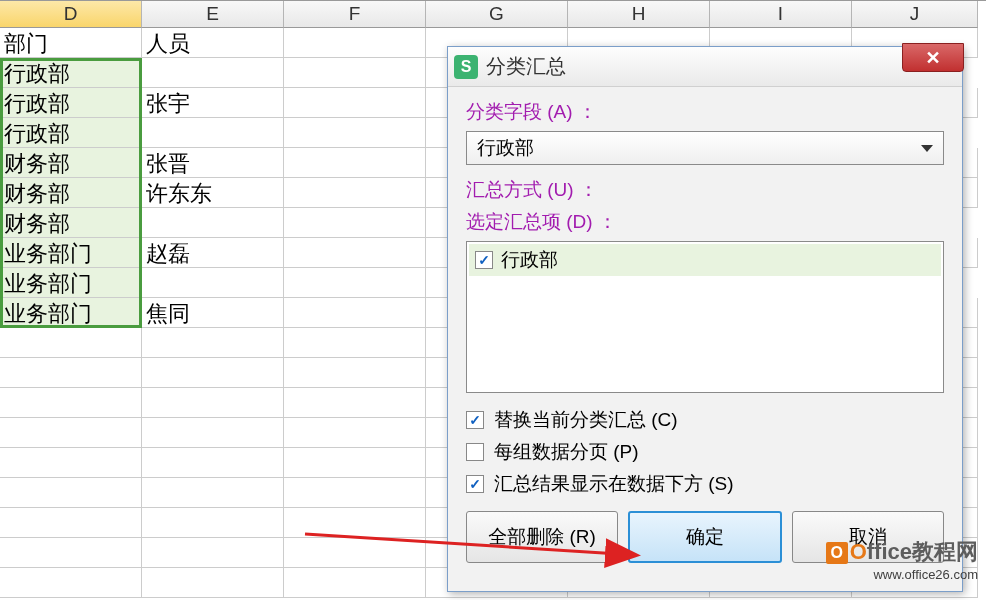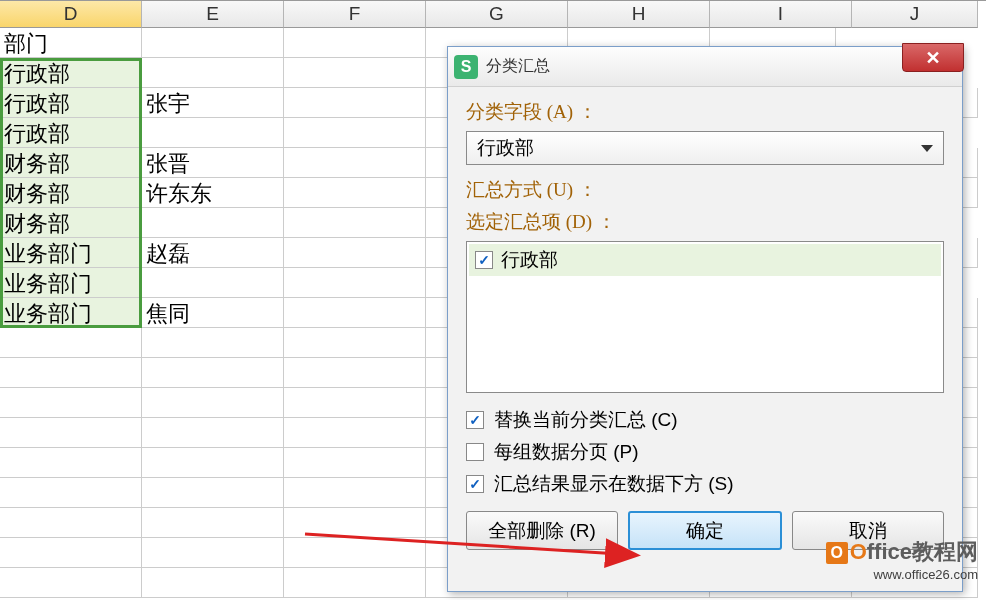--- a/index.html
+++ b/index.html
@@ -106,21 +106,21 @@
       border-radius: 4px;
       display: flex;
       align-items: center;
       justify-content: center;
       color: #fff;
       font-weight: bold;
       font-size: 16px;
       margin-right: 8px;
     }
     .title-text {
-      font-size: 16px;
+      font-size: 20px;
       color: #333;
     }
     .close-btn {
       position: absolute;
       right: -2px;
       top: -4px;
       width: 62px;
       height: 29px;
       background: linear-gradient(#d96868, #c13030);
       border: 1px solid #8a2020;
@@ -132,25 +132,24 @@
       font-size: 18px;
       font-weight: bold;
       cursor: pointer;
     }
     
     .dialog-body {
       padding: 12px 18px;
     }
     .field-label {
       font-size: 19px;
-      color: #a16207;
+      color: #a21caf;
       margin-bottom: 6px;
       display: flex;
       align-items: center;
-      font-family: Liberation Serif, serif;
     }
     .dropdown {
       width: 100%;
       height: 34px;
       border: 1px solid #8a8a8a;
       background: linear-gradient(#fff, #efefef);
       display: flex;
       align-items: center;
       padding: 0 10px;
       font-size: 19px;
@@ -207,21 +206,21 @@
       margin-right: 10px;
     }
     
     .button-row {
       display: flex;
       gap: 10px;
       margin-top: 14px;
     }
     .btn {
       flex: 1;
-      height: 39px;
+      height: 52px;
       border: 1px solid #888;
       background: linear-gradient(#fafafa, #e5e5e5);
       display: flex;
       align-items: center;
       justify-content: center;
       font-size: 19px;
       cursor: pointer;
       border-radius: 3px;
     }
     .btn.primary {
@@ -279,20 +278,21 @@
     <div class="col-header col-E">E</div>
     <div class="col-header col-F">F</div>
     <div class="col-header col-G">G</div>
     <div class="col-header col-H">H</div>
     <div class="col-header col-I">I</div>
     <div class="col-header col-J">J</div>
   </div>
   <div class="grid">
     <div class="row">
       <div class="cell col-D">部门</div>
+      <div class="cell col-E">人员</div>
       <div class="cell col-F"></div>
       <div class="cell col-G"></div>
       <div class="cell col-H"></div>
       <div class="cell col-I"></div>
       <div class="cell col-J"></div>
     </div>
     <div class="row">
       <div class="cell sel col-D">行政部</div>
       <div class="cell col-F"></div>
       <div class="cell col-G"></div>

